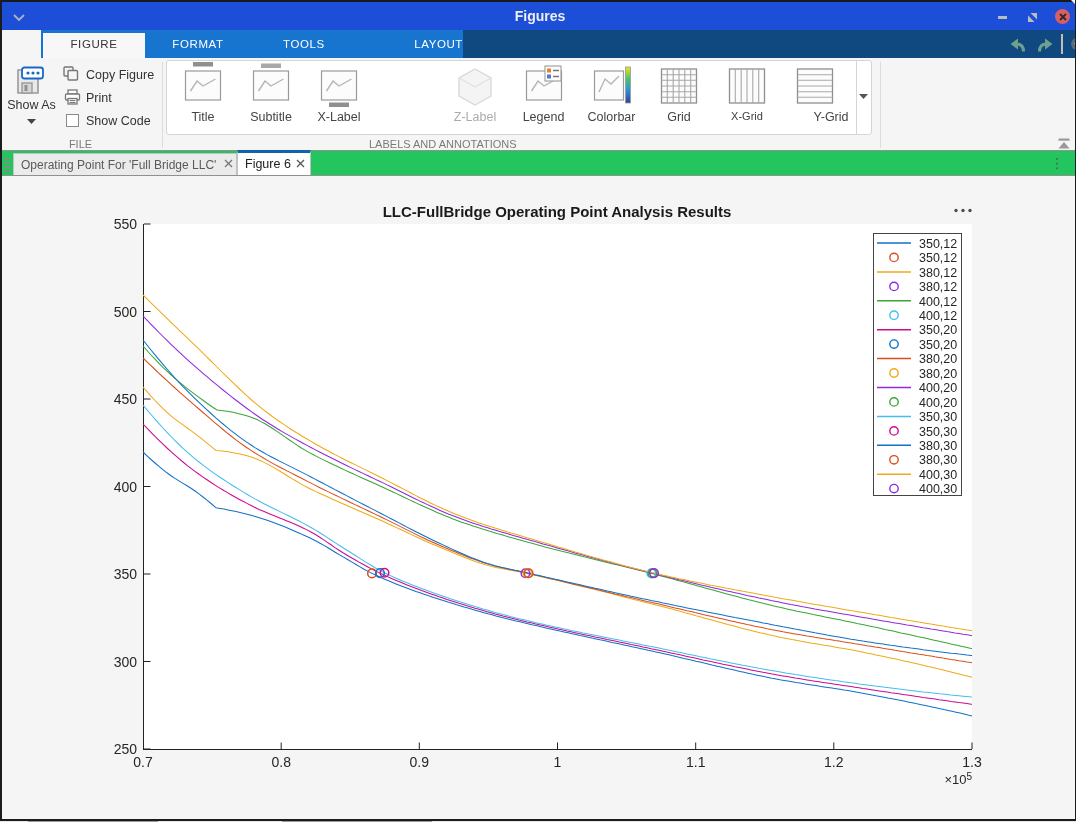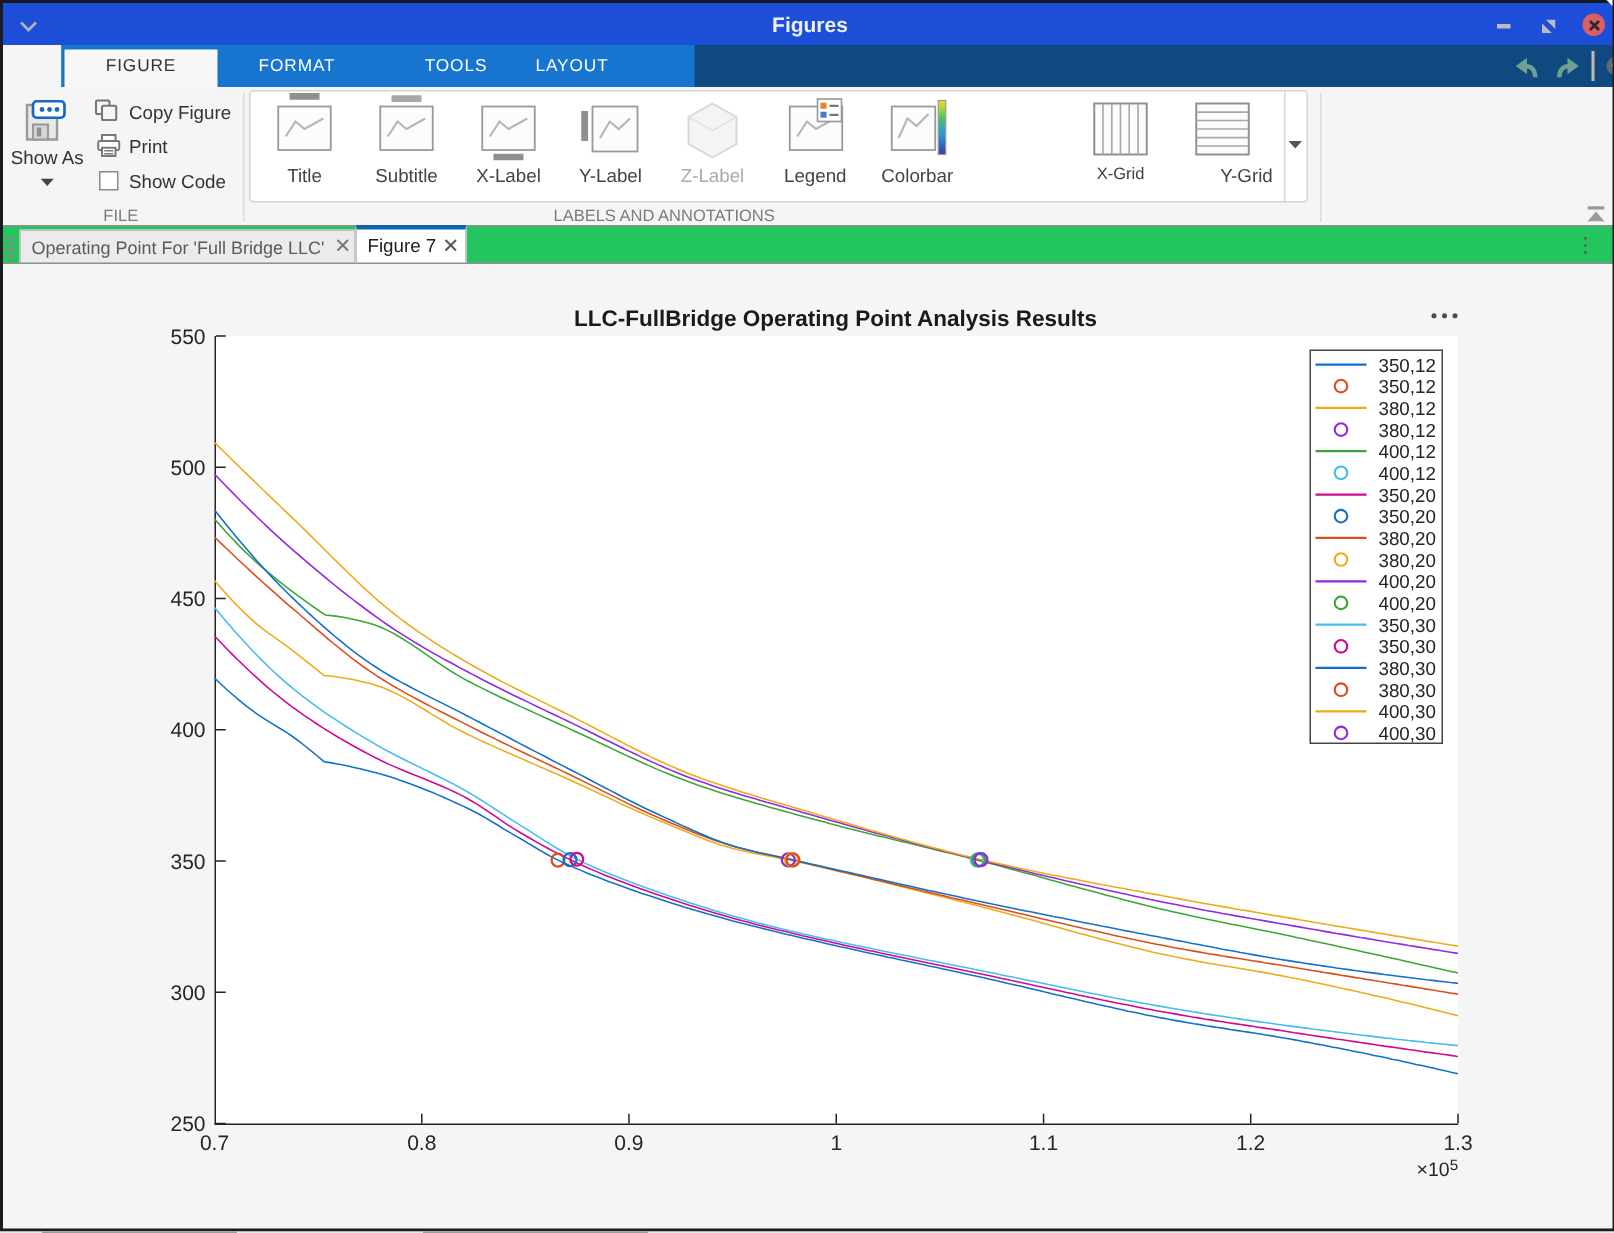--- a/index.html
+++ b/index.html
@@ -25,21 +25,21 @@
       <path d="M1 1 L7 7 M7 1 L1 7" stroke="#33262B" stroke-width="1.8"></path>
     </svg>
 </div>
 
 <div class="abs" style="left:0;top:30px;width:1076px;height:28px;background:#10497F;margin-left:41px;">
   <div class="abs" style="left:0;top:0;width:422px;height:28px;background:#1774CF;"></div>
   <div class="abs" style="left:2px;top:3px;width:102px;height:25px;background:#F7F7F7;"></div>
   <div class="abs" style="left:2px;top:8px;width:102px;text-align:center;font-size:11.5px;letter-spacing:0.6px;color:#333;">FIGURE</div>
   <div class="abs" style="left:104px;top:8px;width:106px;text-align:center;font-size:11.5px;letter-spacing:0.6px;color:#FFF;">FORMAT</div>
   <div class="abs" style="left:210px;top:8px;width:106px;text-align:center;font-size:11.5px;letter-spacing:0.6px;color:#FFF;">TOOLS</div>
-  <div class="abs" style="left:316px;top:8px;width:106px;text-align:left;font-size:11.5px;letter-spacing:0.6px;color:#FFF;">LAYOUT</div>
+  <div class="abs" style="left:316px;top:8px;width:106px;text-align:right;font-size:11.5px;letter-spacing:0.6px;color:#FFF;">LAYOUT</div>
   <div class="abs" style="left:969px;top:8px;"><svg width="16" height="15" viewBox="0 0 16 15">
         <path d="M0.5 6 L8 0.5 L8 11.5 Z" fill="#6FA08F"></path>
         <path d="M6.5 6 C10.5 6 13.5 8.2 13.5 13.5" fill="none" stroke="#6FA08F" stroke-width="3"></path>
       </svg></div>
   <div class="abs" style="left:996px;top:8px;"><svg width="16" height="15" viewBox="0 0 16 15">
         <path d="M15.5 6 L8 0.5 L8 11.5 Z" fill="#6FA08F"></path>
         <path d="M9.5 6 C5.5 6 2.5 8.2 2.5 13.5" fill="none" stroke="#6FA08F" stroke-width="3"></path>
       </svg></div>
   <div class="abs" style="left:1020px;top:4px;width:1.5px;height:20px;background:#C3BCB6;"></div>
   <div class="abs" style="left:1030px;top:8px;width:12px;height:12px;border-radius:50%;background:#5D6B79;"></div>
@@ -106,28 +106,20 @@
       <div style="font-size:12.5px;color:#444;">Subtitle</div>
     </div>
 <div style="position:absolute;left:305px;top:3px;width:68px;text-align:center;">
       <div style="height:49px"><svg width="40" height="46" viewBox="0 0 40 46">
           <rect x="2.5" y="10" width="35" height="29" fill="#FCFCFC" stroke="#999" stroke-width="1.2"></rect>
           <polyline points="7.5,30 14.0,20 20.0,25 32.5,18" fill="none" stroke="#B5B5B5" stroke-width="1.4"></polyline>
           <rect x="10" y="41.5" width="20" height="4.5" fill="#8F8F8F"></rect>
         </svg></div>
       <div style="font-size:12.5px;color:#444;">X-Label</div>
     </div>
-<div style="position:absolute;left:373px;top:3px;width:68px;text-align:center;">
-      <div style="height:49px"><svg width="40" height="46" viewBox="0 0 40 46">
-          <rect x="8" y="10" width="30" height="30" fill="#FCFCFC" stroke="#999" stroke-width="1.2"></rect>
-          <polyline points="13,31 19.5,20 25.5,25 33,18" fill="none" stroke="#B5B5B5" stroke-width="1.4"></polyline>
-          <rect x="0.5" y="13" width="4.5" height="20" fill="#8F8F8F"></rect>
-        </svg></div>
-      <div style="font-size:12.5px;color:#444;">Y-Label</div>
-    </div>
 <div style="position:absolute;left:441px;top:3px;width:68px;text-align:center;">
       <div style="height:49px"><svg width="40" height="46" viewBox="0 0 40 46">
           <polygon points="20,8 36,17 36,35 20,44 4,35 4,17" fill="#F4F4F4" stroke="#D8D8D8" stroke-width="1.3"></polygon>
           <polyline points="4,17 20,26 36,17 M20,26 20,44" fill="none" stroke="#E2E2E2" stroke-width="1.3"></polyline>
         </svg></div>
       <div style="font-size:12.5px;color:#ABABAB;">Z-Label</div>
     </div>
 <div style="position:absolute;left:509.5px;top:3px;width:68px;text-align:center;">
       <div style="height:49px"><svg width="40" height="46" viewBox="0 0 40 46">
           <rect x="2.5" y="10" width="35" height="29" fill="#FCFCFC" stroke="#999" stroke-width="1.2"></rect>
@@ -149,20 +141,36 @@
               <stop offset="0.62" stop-color="#2D96D8"></stop>
               <stop offset="1" stop-color="#343F9E"></stop>
             </linearGradient>
           </defs>
           <rect x="2.5" y="10" width="29" height="29" fill="#FCFCFC" stroke="#999" stroke-width="1.2"></rect>
           <polyline points="7,31 13,18 19,23 27,15" fill="none" stroke="#B5B5B5" stroke-width="1.4"></polyline>
           <rect x="33.5" y="6" width="5" height="36" fill="url(#cbg)" stroke="#999" stroke-width="0.8"></rect>
         </svg></div>
       <div style="font-size:12.5px;color:#444;">Colorbar</div>
     </div>
+<div style="position:absolute;left:645px;top:3px;width:68px;text-align:center;">
+      <div style="height:49px"><svg width="40" height="46" viewBox="0 0 40 46">
+          <rect x="2.5" y="8" width="35" height="34" fill="#FCFCFC" stroke="#8F8F8F" stroke-width="1.3"></rect>
+          <line x1="8.3" y1="8" x2="8.3" y2="42" stroke="#A8A8A8" stroke-width="1.1"></line>
+          <line x1="14.2" y1="8" x2="14.2" y2="42" stroke="#A8A8A8" stroke-width="1.1"></line>
+          <line x1="20.0" y1="8" x2="20.0" y2="42" stroke="#A8A8A8" stroke-width="1.1"></line>
+          <line x1="25.8" y1="8" x2="25.8" y2="42" stroke="#A8A8A8" stroke-width="1.1"></line>
+          <line x1="31.7" y1="8" x2="31.7" y2="42" stroke="#A8A8A8" stroke-width="1.1"></line>
+          <line x1="2.5" y1="13.7" x2="37.5" y2="13.7" stroke="#A8A8A8" stroke-width="1.1"></line>
+          <line x1="2.5" y1="19.3" x2="37.5" y2="19.3" stroke="#A8A8A8" stroke-width="1.1"></line>
+          <line x1="2.5" y1="25.0" x2="37.5" y2="25.0" stroke="#A8A8A8" stroke-width="1.1"></line>
+          <line x1="2.5" y1="30.7" x2="37.5" y2="30.7" stroke="#A8A8A8" stroke-width="1.1"></line>
+          <line x1="2.5" y1="36.3" x2="37.5" y2="36.3" stroke="#A8A8A8" stroke-width="1.1"></line>
+        </svg></div>
+      <div style="font-size:12.5px;color:#444;">Grid</div>
+    </div>
 <div style="position:absolute;left:713px;top:3px;width:68px;text-align:center;">
       <div style="height:49px"><svg width="40" height="46" viewBox="0 0 40 46">
           <rect x="2.5" y="8" width="35" height="34" fill="#FCFCFC" stroke="#8F8F8F" stroke-width="1.3"></rect>
           <line x1="8.3" y1="8" x2="8.3" y2="42" stroke="#A8A8A8" stroke-width="1.1"></line>
           <line x1="14.2" y1="8" x2="14.2" y2="42" stroke="#A8A8A8" stroke-width="1.1"></line>
           <line x1="20.0" y1="8" x2="20.0" y2="42" stroke="#A8A8A8" stroke-width="1.1"></line>
           <line x1="25.8" y1="8" x2="25.8" y2="42" stroke="#A8A8A8" stroke-width="1.1"></line>
           <line x1="31.7" y1="8" x2="31.7" y2="42" stroke="#A8A8A8" stroke-width="1.1"></line>
         </svg></div>
       <div style="font-size:11px;color:#404040;">X-Grid</div>
@@ -195,21 +203,21 @@
         <rect x="1" y="9" width="6" height="1.6"></rect>
         <rect x="1" y="13" width="6" height="1.6"></rect>
       </g>
     </svg>
   <div class="abs" style="left:13px;top:2px;width:224px;height:22px;background:#EBEBEB;border:1px solid #C2C2C2;border-bottom:none;"></div>
   <div class="abs" style="left:21px;top:6.5px;font-size:12px;color:#5A5A5A;">Operating Point For 'Full Bridge LLC'</div>
   <svg class="abs" style="left:224px;top:8px" width="9" height="9" viewBox="0 0 9 9">
       <path d="M1 1 L8 8 M8 1 L1 8" stroke="#777" stroke-width="1.3"></path>
     </svg>
   <div class="abs" style="left:237px;top:-1px;width:74px;height:25px;background:#FFF;border:1px solid #C2C2C2;border-bottom:none;border-top:3px solid #1063A8;"></div>
-  <div class="abs" style="left:245px;top:6px;font-size:12.5px;color:#222;">Figure 7</div>
+  <div class="abs" style="left:245px;top:6px;font-size:12.5px;color:#222;">Figure 6</div>
   <svg class="abs" style="left:296px;top:8px" width="9" height="9" viewBox="0 0 9 9">
       <path d="M1 1 L8 8 M8 1 L1 8" stroke="#555" stroke-width="1.3"></path>
     </svg>
   <div class="abs" style="left:1050px;top:4px;font-size:14px;color:#555;">⋮</div>
 </div>
 
 <div class="abs" style="left:0;top:176px;width:1076px;height:644px;background:#F5F5F6;"></div>
 <svg width="1076" height="822" viewBox="0 0 1076 822" style="position:absolute;left:0;top:0" font-family="Liberation Sans, sans-serif">
 <rect x="143" y="224" width="829" height="525" fill="#ffffff"></rect>
 <line x1="143.5" y1="224" x2="143.5" y2="749.5" stroke="#222" stroke-width="1"></line>

